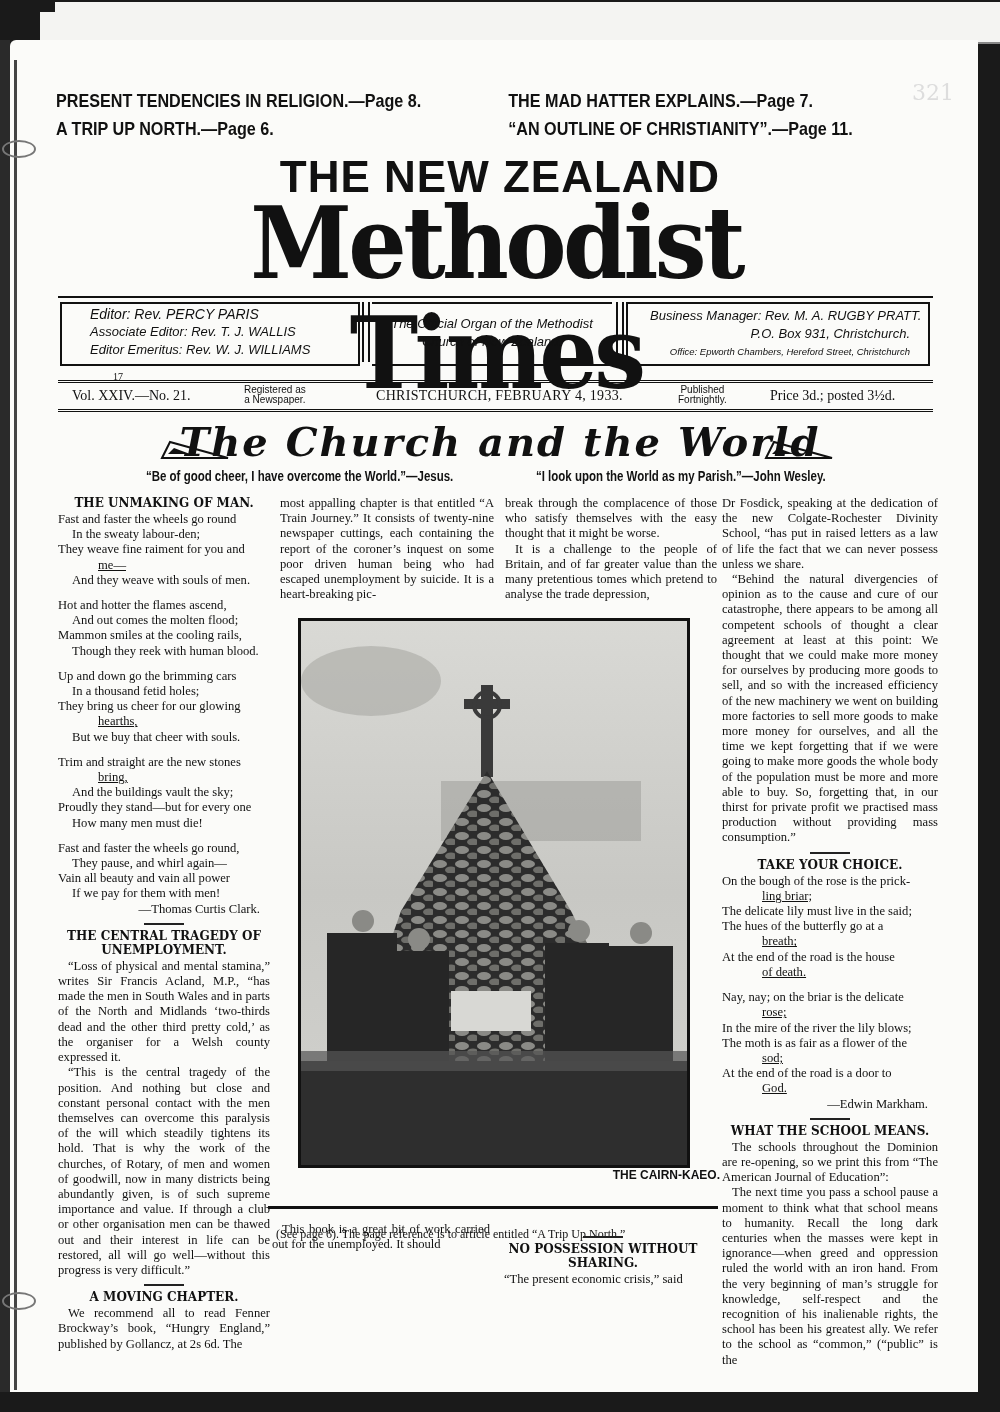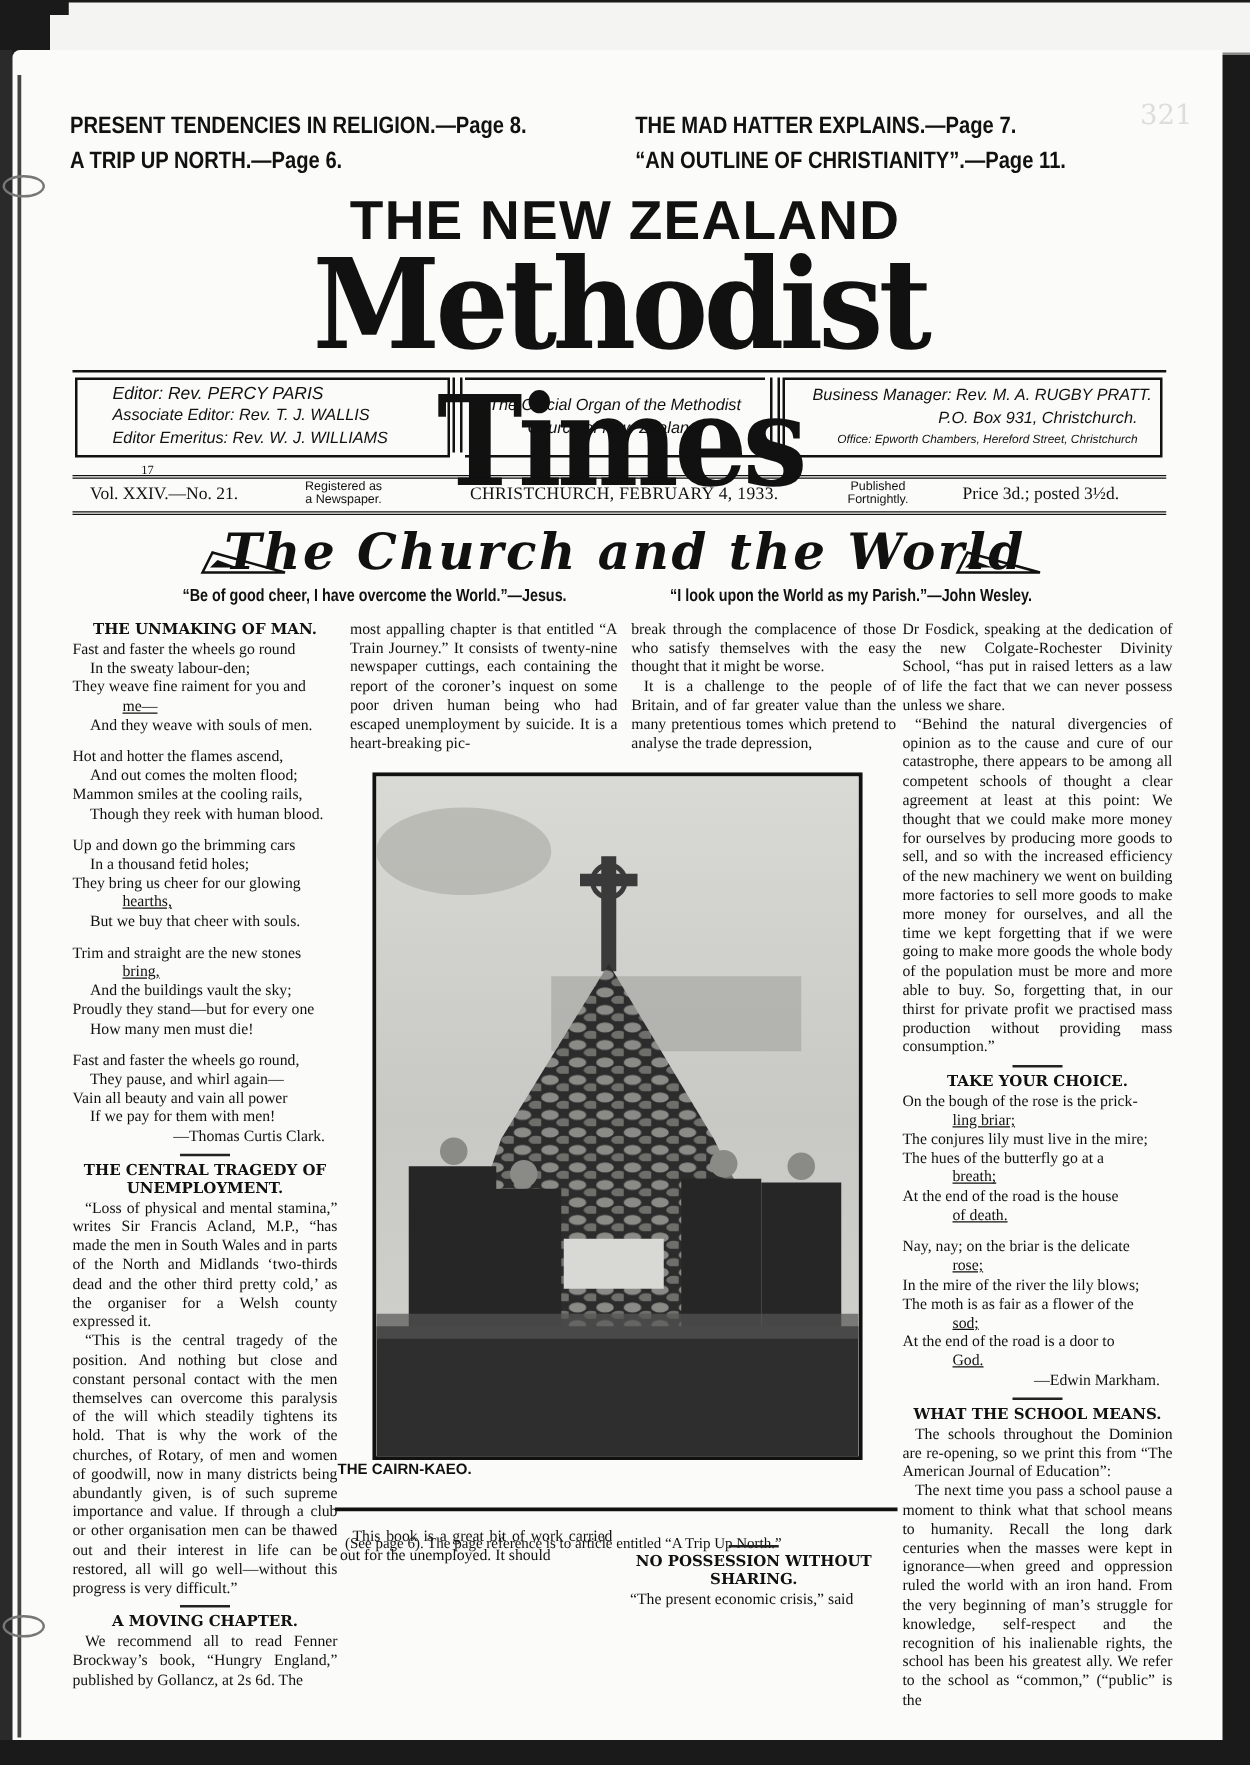--- a/index.html
+++ b/index.html
@@ -33,21 +33,21 @@
   .hd{font-family:"DejaVu Serif",serif;font-weight:bold;font-size:12px;text-align:center;line-height:14px;margin:2px 0 2px 0;}
   .just{text-align:justify;text-indent:10px;}
   .poem .l{white-space:nowrap;}
   .i1{padding-left:14px;}
   .i2{padding-left:40px;text-decoration:underline;}
   .gap{height:10px;}
   .shortrule{width:40px;height:2px;background:#222;margin:6px auto 4px auto;}
   .sig{text-align:right;padding-right:10px;}
 
   .photo{position:absolute;left:298px;top:618px;width:386px;height:544px;border:3px solid #111;overflow:hidden;background:#cfcfcb;}
-  .caption-title{position:absolute;left:270px;top:1168px;width:450px;text-align:left;font-family:"Liberation Sans",sans-serif;font-weight:bold;font-size:12px;}
+  .caption-title{position:absolute;left:270px;top:1168px;width:450px;text-align:right;font-family:"Liberation Sans",sans-serif;font-weight:bold;font-size:12px;}
   .caption-sub{position:absolute;left:276px;top:1184px;width:440px;font-size:12px;white-space:nowrap;margin-top:43px;}
   .photo-rule{position:absolute;left:268px;top:1206px;width:450px;height:3px;background:#111;}
 </style>
 </head>
 <body>
 
 <div class="back-sheet bs1"></div>
 <div class="back-sheet bs2"></div>
 <div class="binding"></div>
 
@@ -218,21 +218,21 @@
 </div>
 
 <div class="col" style="left:722px;top:496px;width:216px">
   <p class="just" style="text-indent:0">Dr Fosdick, speaking at the dedication of the new Colgate-Rochester Divinity School, “has put in raised letters as a law of life the fact that we can never possess unless we share.</p>
   <p class="just">“Behind the natural divergencies of opinion as to the cause and cure of our catastrophe, there appears to be among all competent schools of thought a clear agreement at least at this point: We thought that we could make more money for ourselves by producing more goods to sell, and so with the increased efficiency of the new machinery we went on building more factories to sell more goods to make more money for ourselves, and all the time we kept forgetting that if we were going to make more goods the whole body of the population must be more and more able to buy. So, forgetting that, in our thirst for private profit we practised mass production without providing mass consumption.”</p>
   <div class="shortrule"></div>
   <div class="hd">TAKE YOUR CHOICE.</div>
   <div class="poem" id="poem2">
       <div class="l">On the bough of the rose is the prick-</div>
       <div class="l i2">ling briar;</div>
-      <div class="l">The conjures lily must live in the mire;</div>
+      <div class="l">The delicate lily must live in the said;</div>
       <div class="l">The hues of the butterfly go at a</div>
       <div class="l i2">breath;</div>
       <div class="l">At the end of the road is the house</div>
       <div class="l i2">of death.</div>
       <div class="gap"></div>
       <div class="l">Nay, nay; on the briar is the delicate</div>
       <div class="l i2">rose;</div>
       <div class="l">In the mire of the river the lily blows;</div>
       <div class="l">The moth is as fair as a flower of the</div>
       <div class="l i2">sod;</div>

